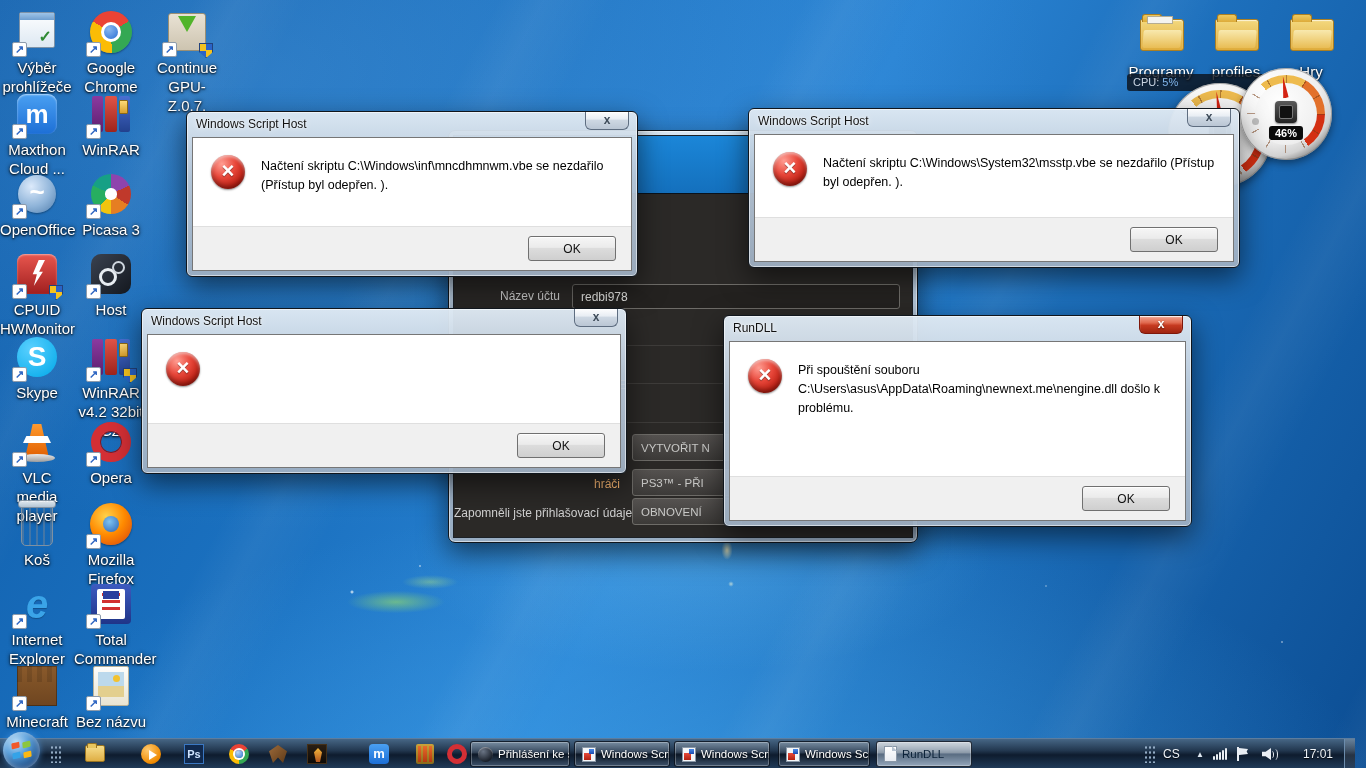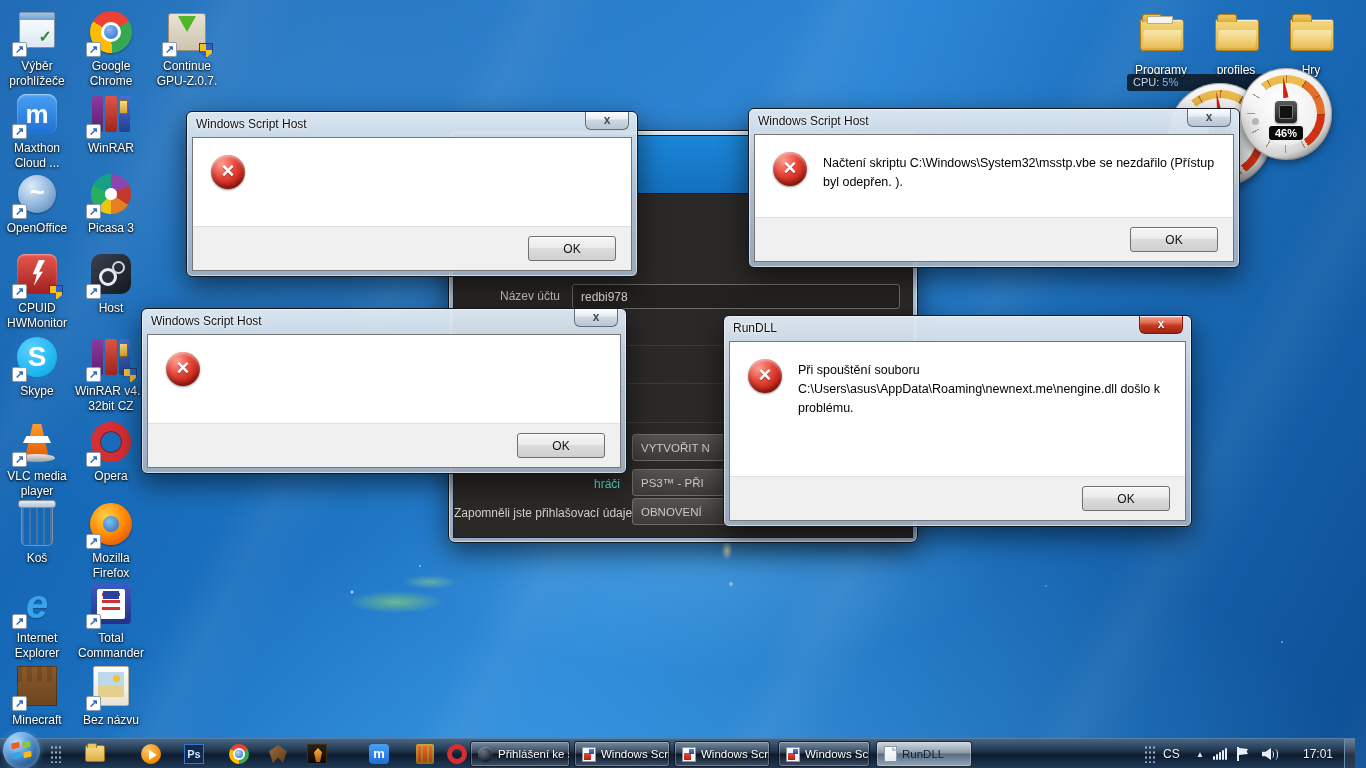--- a/index.html
+++ b/index.html
@@ -24,21 +24,21 @@
       radial-gradient(2px 2px at 1046px 586px, rgba(255,255,255,.5), transparent 70%),
       radial-gradient(8px 14px at 727px 550px, rgba(255,255,210,.95), transparent 70%),
       radial-gradient(4px 4px at 731px 584px, rgba(255,255,220,.6), transparent 70%),
       radial-gradient(70px 16px at 396px 602px, rgba(190,255,70,.45), transparent 70%),
       radial-gradient(40px 10px at 430px 582px, rgba(210,255,110,.35), transparent 70%);
   }
 
   
   .dcell { position:absolute; width:74px; text-align:center; cursor:default; }
   .dico { position:relative; width:48px; height:48px; margin:0 auto 3px; }
-  .dlabel { color:#fff; font-size:12px; line-height:1.25;
+  .dlabel { color:#fff; font-size:15px; line-height:1.25;
     text-shadow:0 1px 2px rgba(0,0,0,.95), 0 0 4px rgba(0,0,0,.8); }
   .sc { position:absolute; left:-1px; bottom:-1px; width:15px; height:15px; background:#fff;
     border:1px solid #8d9bab; border-radius:2px; color:#2f66c2; font-size:11px; line-height:13px;
     font-weight:bold; text-align:center; }
   .shield { position:absolute; right:-2px; bottom:-2px; width:14px; height:15px;
     background:conic-gradient(#2a64c8 0 25%, #f4c21f 0 50%, #2a64c8 0 75%, #f4c21f 0 100%);
     clip-path:polygon(0 0,100% 0,100% 60%,50% 100%,0 60%); border:1px solid #23427c; }
 
   
   .g-win { position:absolute; inset:4px 6px 8px 6px; background:linear-gradient(#fdfeff,#dde8f2); border:1px solid #7e93a8; border-radius:2px; }
@@ -146,21 +146,21 @@
     background:radial-gradient(circle at 32% 26%, #ff9d92, #e8473a 40%, #bb2014 72%, #7c0b04);
     box-shadow:inset 0 -3px 5px rgba(0,0,0,.35), inset 0 2px 3px rgba(255,255,255,.55), 0 1px 2px rgba(0,0,0,.45); }
   .errico span { position:absolute; inset:0; text-align:center; line-height:32px; color:#fff; font-size:22px; font-weight:bold; text-shadow:0 1px 1px rgba(0,0,0,.4); }
 
   
   .psn { left:448px; top:130px; width:470px; height:413px; z-index:10; border-radius:7px; }
   .psn-body { position:absolute; inset:4px; border:1px solid #1c2127; background:#2b2927; overflow:hidden; }
   .psn-blue { position:absolute; top:0; left:0; right:0; height:58px; background:linear-gradient(#1b86d8,#1470bd); border-bottom:1px solid #09121c; }
   .psn-sep { position:absolute; left:106px; right:10px; height:1px; background:rgba(255,255,255,.09); }
   .psn-label { position:absolute; color:#cfcfcf; font-size:12px; text-align:right; }
-  .psn-label.dim { color:#5eead4; }
+  .psn-label.dim { color:#fdba74; }
   .psn-input { position:absolute; left:118px; top:148px; width:328px; height:25px; background:#242220; border:1px solid #6e6c68;
     border-radius:3px; color:#e8e8e6; font-size:12px; padding:0 8px; font-family:inherit; }
   .psn-btn { position:absolute; left:178px; width:110px; height:27px; background:linear-gradient(#555250,#3c3a38);
     border:1px solid #6e6c68; border-radius:3px; color:#c8c8c6; font-size:11.5px; text-align:left; padding:0 8px;
     white-space:nowrap; overflow:hidden; cursor:pointer; font-family:inherit; }
 
   
   .taskbar { position:absolute; left:0; right:11px; bottom:0; height:30px; z-index:100;
     background:linear-gradient(#3f5e80,#1d3click552 0%, #16273c 45%, #0c1828 55%, #1d3756);
     background:linear-gradient(#466685 0%, #22374f 40%, #0e1c2e 55%, #203a58 100%);
@@ -445,20 +445,21 @@
 </div>
 
 <div class="aero" style="left:186px; top:111px; width:452px; height:166px; z-index:20;">
   <div class="dlg-title">Windows Script Host</div>
   <div class="closebtn">x</div>
   <div class="dlg-client">
     <div class="dlg-msg">
       <div class="errico">
           <span>×</span>
         </div>
+      <div class="txt" style="max-width:360px;">Načtení skriptu C:\Windows\inf\mncdhmnwm.vbe se nezdařilo (Přístup byl odepřen. ).</div>
     </div>
     <div class="dlg-foot">
       <button class="okbtn">OK</button>
     </div>
   </div>
 </div>
 
 <div class="aero" style="left:748px; top:108px; width:492px; height:160px; z-index:20;">
   <div class="dlg-title">Windows Script Host</div>
   <div class="closebtn">x</div>

